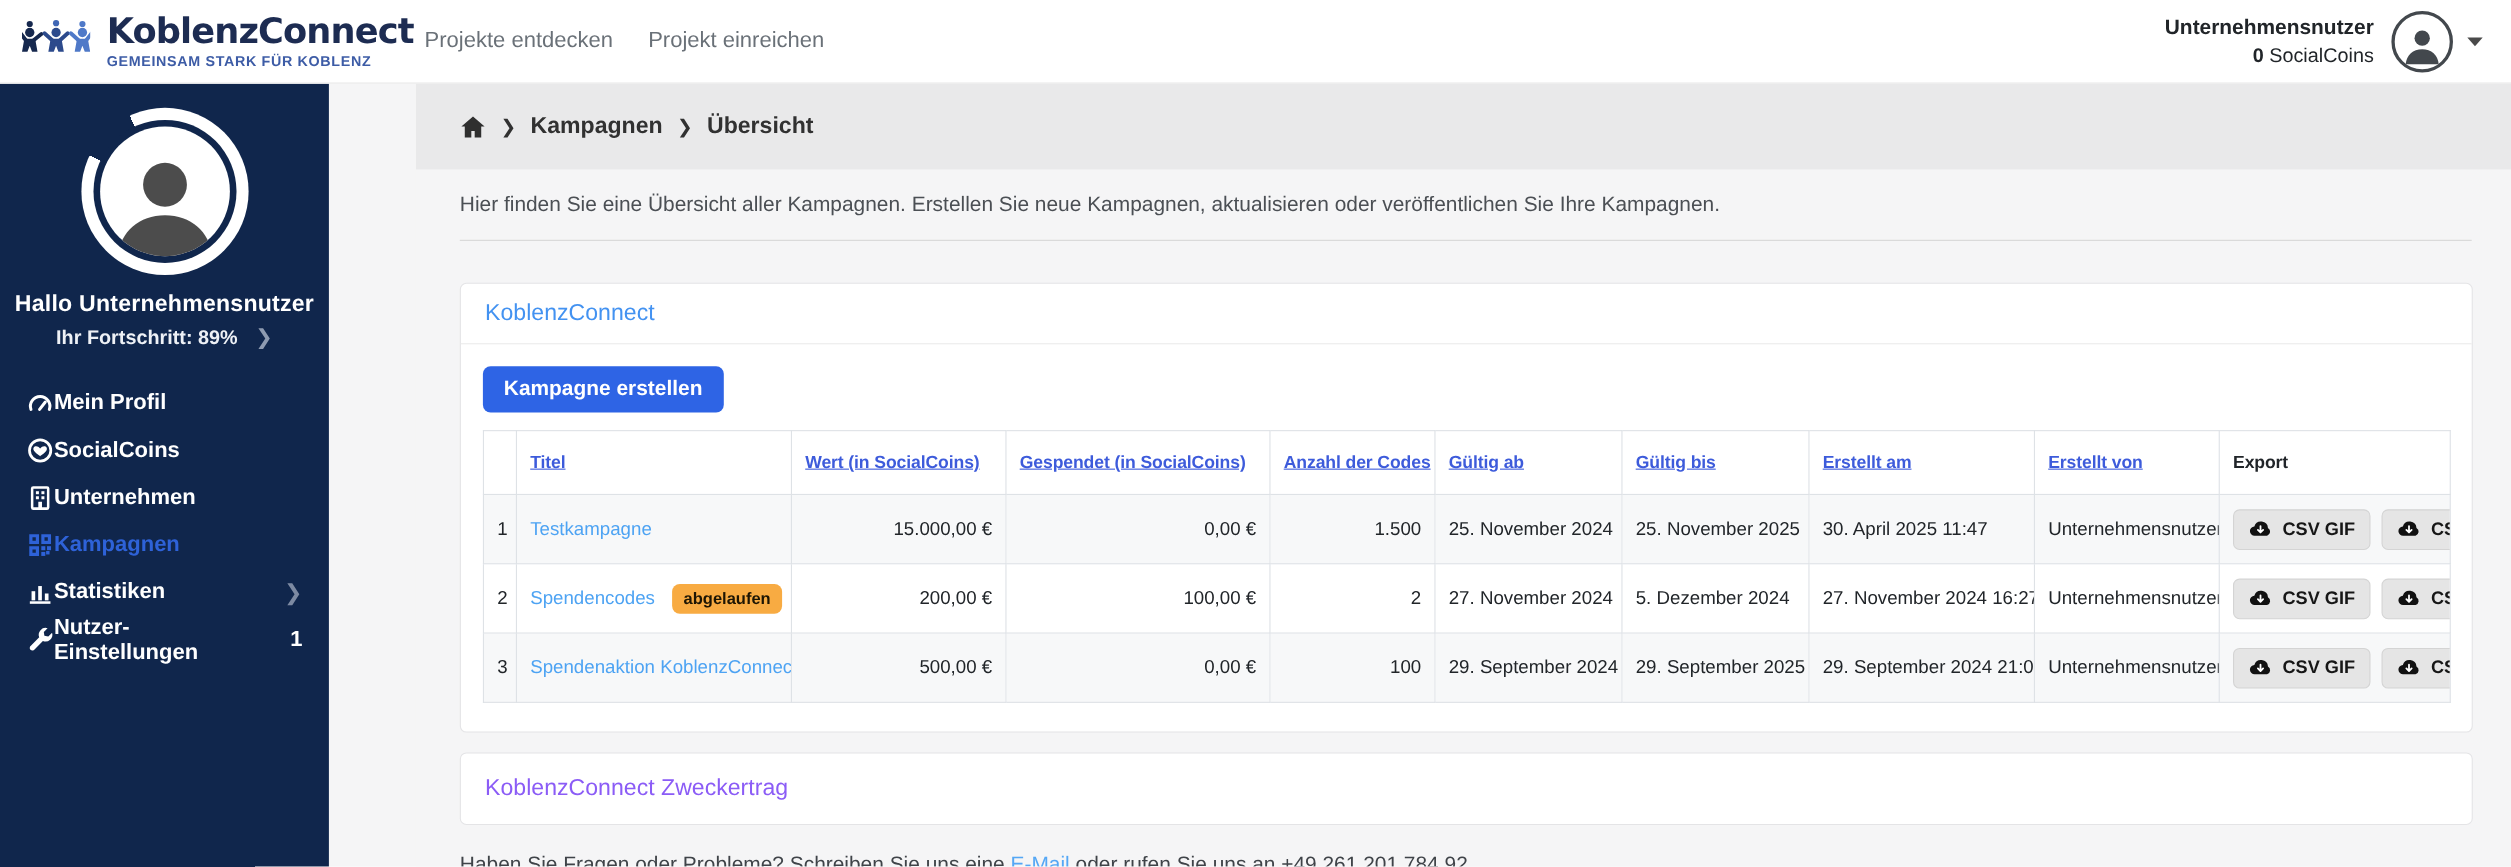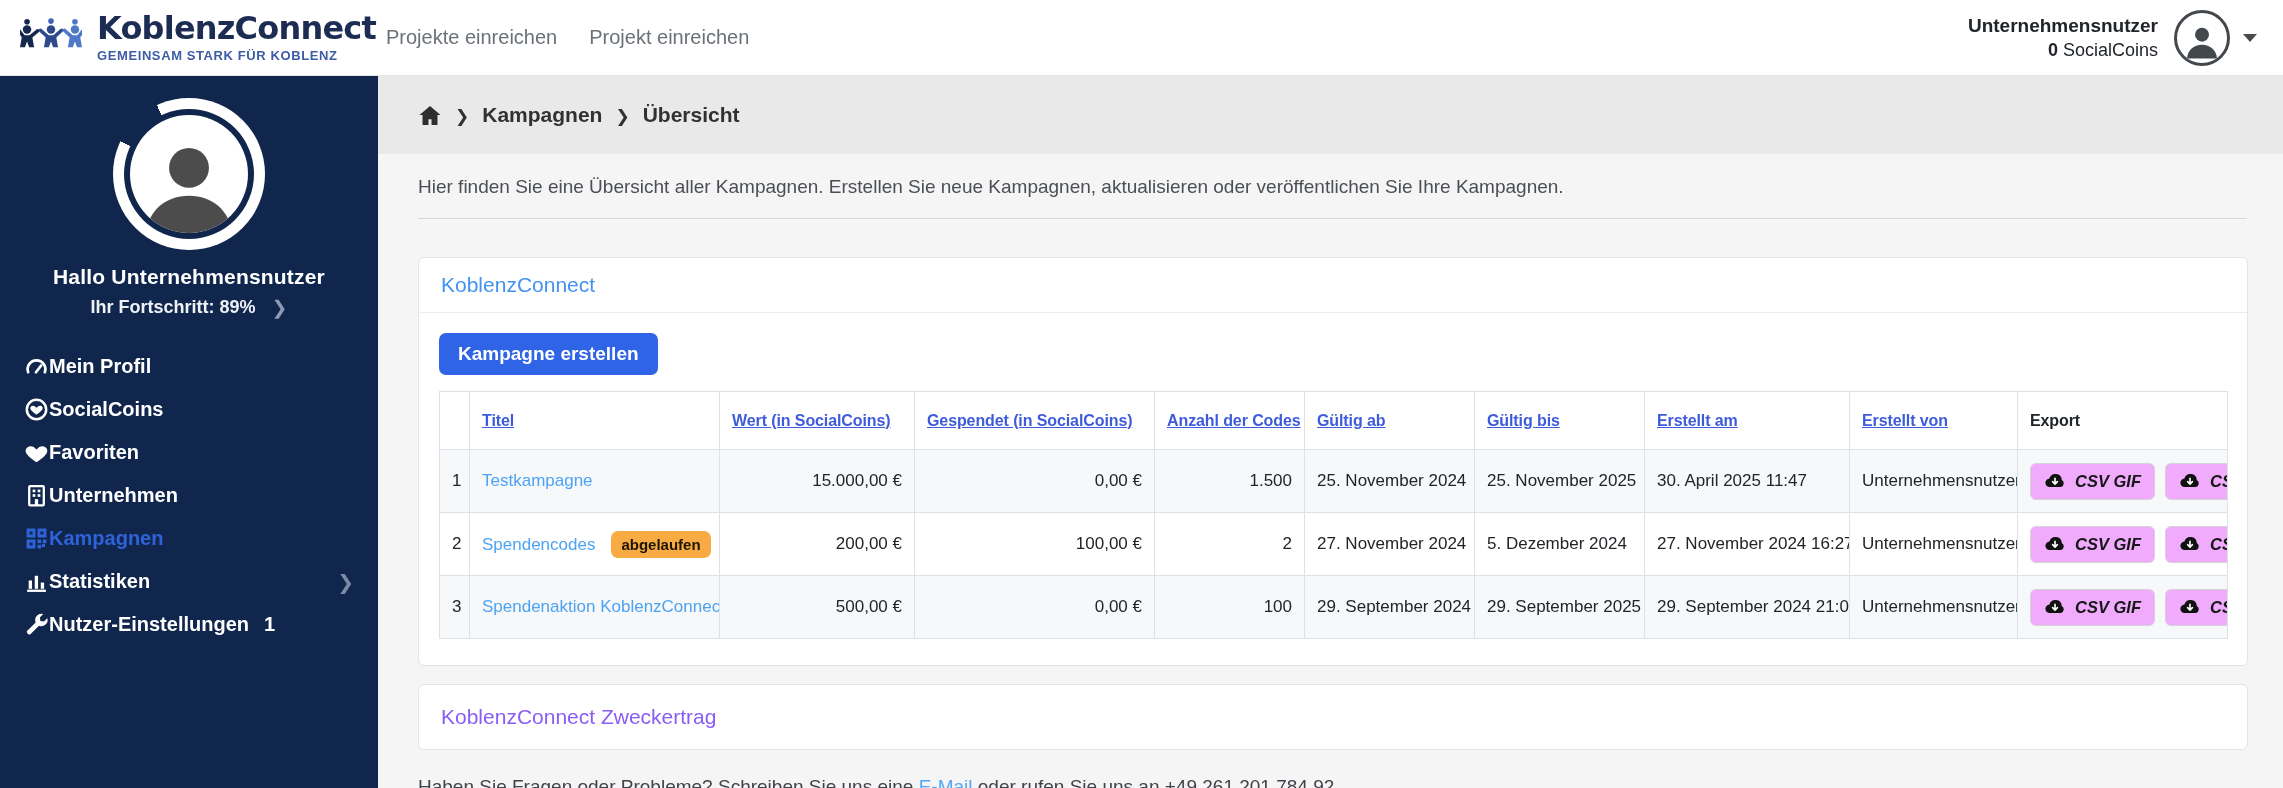--- a/index.html
+++ b/index.html
@@ -21,21 +21,21 @@
   .user-name { font-size:19px; font-weight:700; color:#212529; }
   .user-coins { font-size:18px; color:#212529; margin-top:3px; }
   .user-coins b { font-weight:700; }
   .avatar-sm { width:56px; height:56px; border:3px solid #43484d; border-radius:50%; margin-left:16px;
     color:#43484d; overflow:hidden; display:flex; justify-content:center; cursor:pointer; background:#fff; }
   .avatar-sm svg { width:38px; height:38px; margin-top:9px; }
   .caret-down { width:0; height:0; border-left:7px solid transparent; border-right:7px solid transparent;
     border-top:8px solid #4a4a4a; margin-left:13px; cursor:pointer; }
 
   
-  .sidebar { position:absolute; top:76px; left:0; width:378px; bottom:0; background:#10264c; color:#fff; }
+  .sidebar { position:absolute; top:76px; left:0; width:299px; bottom:0; background:#10264c; color:#fff; }
   .ring { width:152px; height:152px; margin:22px auto 0; border-radius:50%; position:relative;
     background:conic-gradient(from 335deg, #ffffff 0deg 320.4deg, transparent 320.4deg 360deg); }
   .ring-inner { position:absolute; inset:11px; border-radius:50%; background:#10264c; }
   .avatar-lg { position:absolute; inset:6px; border-radius:50%; background:#fff; color:#4c4c4c;
     overflow:hidden; display:flex; justify-content:center; }
   .avatar-lg svg { width:104px; height:104px; margin-top:20px; }
   .greeting { margin-top:15px; text-align:center; font-size:21px; font-weight:700; letter-spacing:0.2px; }
   .progress-row { margin-top:7px; display:flex; justify-content:center; align-items:center; gap:16px;
     font-size:18px; font-weight:600; color:#eef1f6; cursor:pointer; }
   .progress-row .chev { color:#8e9bb1; font-weight:700; font-size:19px; }
@@ -72,23 +72,23 @@
   th { height:58px; font-size:16px; font-weight:600; color:#212529; letter-spacing:-0.1px; }
   th a { color:#3d5bdb; text-decoration:underline; }
   td { height:63px; font-size:17px; color:#212529; }
   tbody tr:nth-child(odd) { background:#f7f8f9; }
   .r { text-align:right; }
   td a.row-link { color:#4da3f3; }
   .badge { display:inline-block; background:#f8ab42; color:#1d1503; font-size:15px; font-weight:700;
     padding:5px 10px; border-radius:7px; margin-left:16px; }
   .badge:empty { display:none; }
   .export-wrap { display:flex; gap:10px; align-items:center; }
-  .btn-export { display:inline-flex; align-items:center; gap:9px; background:#f0abfc; border:1px solid #d4d4d4;
+  .btn-export { display:inline-flex; align-items:center; gap:9px; background:#e5e5e5; border:1px solid #d4d4d4;
     border-radius:6px; padding:8px 13px; font-size:16.5px; font-weight:600; color:#161616;
-    font-family:inherit; flex-shrink:0; cursor:pointer;font-style:italic; }
+    font-family:inherit; flex-shrink:0; cursor:pointer; }
   .btn-export svg { width:22px; height:17px; flex-shrink:0; }
 
   .card2 { margin-top:18px; padding:20px 22px; }
   .card2 a { font-size:21px; color:#8b5cf6; }
   .footer-note { margin:26px 0 0; font-size:19px; color:#3f4348; }
   .footer-note a { color:#54a7f5; }
 </style>
 </head>
 <body>
 
@@ -117,21 +117,21 @@
             <path d="M73 27 63 18M83 27l7-9" stroke-width="5" fill="none"></path>
           </g>
         </g>
       </svg>
       <div class="logo-text">
         <div class="logo-title">KoblenzConnect</div>
         <div class="logo-sub">GEMEINSAM STARK FÜR KOBLENZ</div>
       </div>
     </div>
     <nav class="top-nav">
-      <a>Projekte einreichen</a>
+      <a>Projekte entdecken</a>
       <a>Projekt einreichen</a>
     </nav>
     <div class="user-block">
       <div class="user-name">Unternehmensnutzer</div>
       <div class="user-coins"><b>0</b> <span>SocialCoins</span></div>
     </div>
     <div class="avatar-sm">
       <svg viewBox="0 0 24 24" fill="currentColor">
         <circle cx="12" cy="8" r="4.4"></circle>
         <path d="M2.5 23c.5-5.2 4.2-8.6 9.5-8.6s9 3.4 9.5 8.6z"></path>
@@ -164,26 +164,20 @@
             <path d="M11.5 17.5 16.5 11"></path>
         </svg>
         <span>Mein Profil</span>
       </div>
       <div class="menu-item">
         <svg viewBox="0 0 24 24">
           <circle cx="12" cy="12" r="9.3" fill="none" stroke="currentColor" stroke-width="2.4"></circle>
           <path fill="currentColor" d="M12 17s-4.1-2.6-5.5-4.9C5.4 10.2 6.6 8.3 8.5 8.3c1.3 0 2.3.7 3.5 1.9 1.2-1.2 2.2-1.9 3.5-1.9 1.9 0 3.1 1.9 2 3.8C16.1 14.4 12 17 12 17z"></path>
         </svg>
         <span>SocialCoins</span>
-      </div>
-      <div class="menu-item">
-        <svg viewBox="0 0 24 24" fill="currentColor">
-          <path d="M12 21.3s-7.4-4.7-9.8-8.7C.5 9.6 2.6 5.9 6.3 5.9c2.2 0 3.9 1.2 5.7 3.1 1.8-1.9 3.5-3.1 5.7-3.1 3.7 0 5.8 3.7 4.1 6.7-2.4 4-9.8 8.7-9.8 8.7z"></path>
-        </svg>
-        <span>Favoriten</span>
       </div>
       <div class="menu-item">
         <svg viewBox="0 0 24 24">
           <rect x="5" y="3" width="14" height="18.5" rx="1" fill="none" stroke="currentColor" stroke-width="2.2"></rect>
           <g fill="currentColor">
             <rect x="8.3" y="6.3" width="2.6" height="2.6"></rect>
               <rect x="13.1" y="6.3" width="2.6" height="2.6"></rect>
             <rect x="8.3" y="10.7" width="2.6" height="2.6"></rect>
               <rect x="13.1" y="10.7" width="2.6" height="2.6"></rect>
             <rect x="10.4" y="15.5" width="3.2" height="6"></rect>

